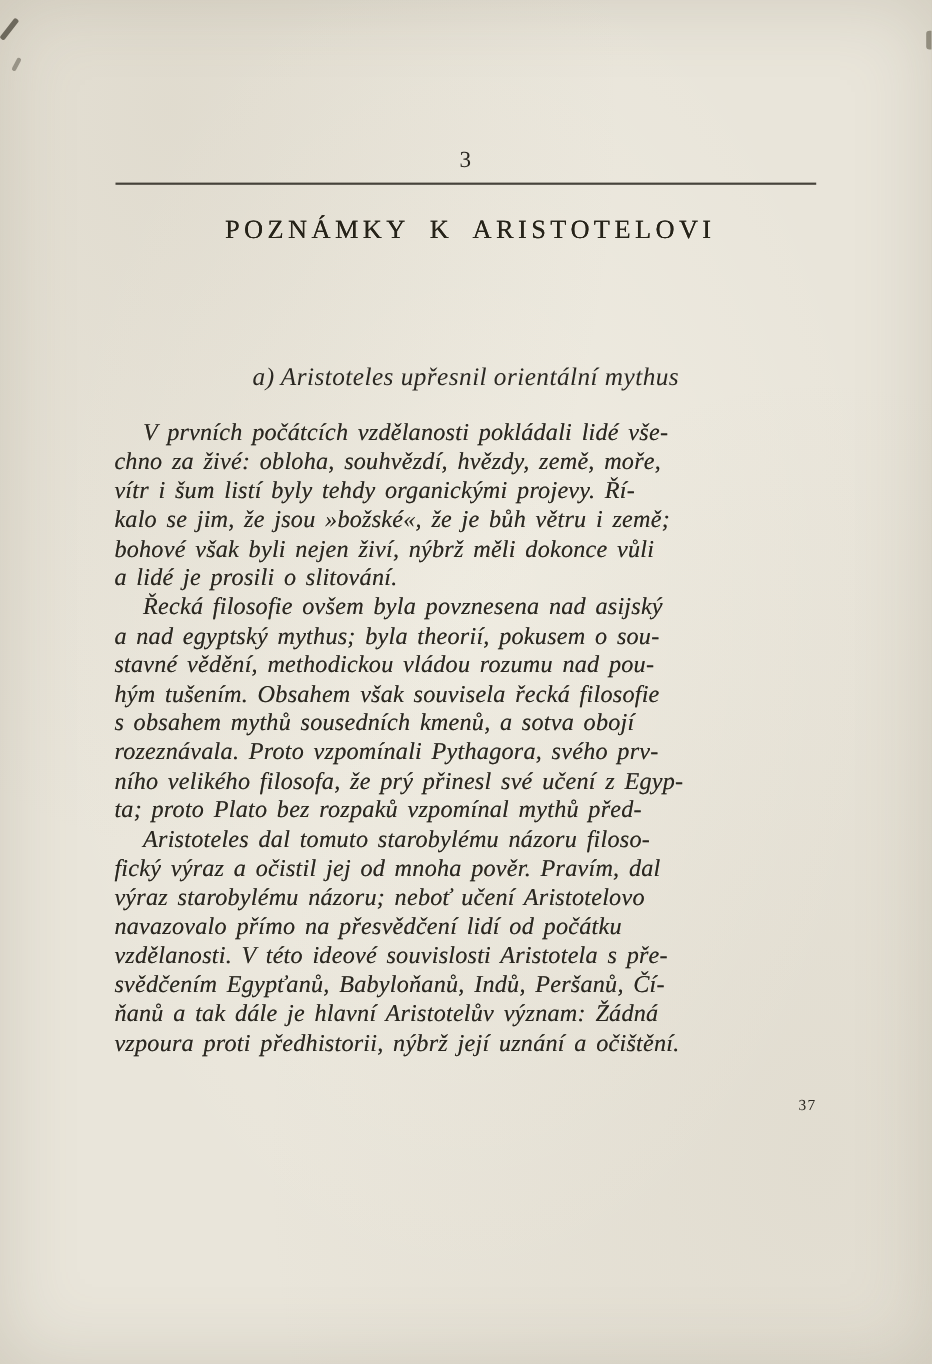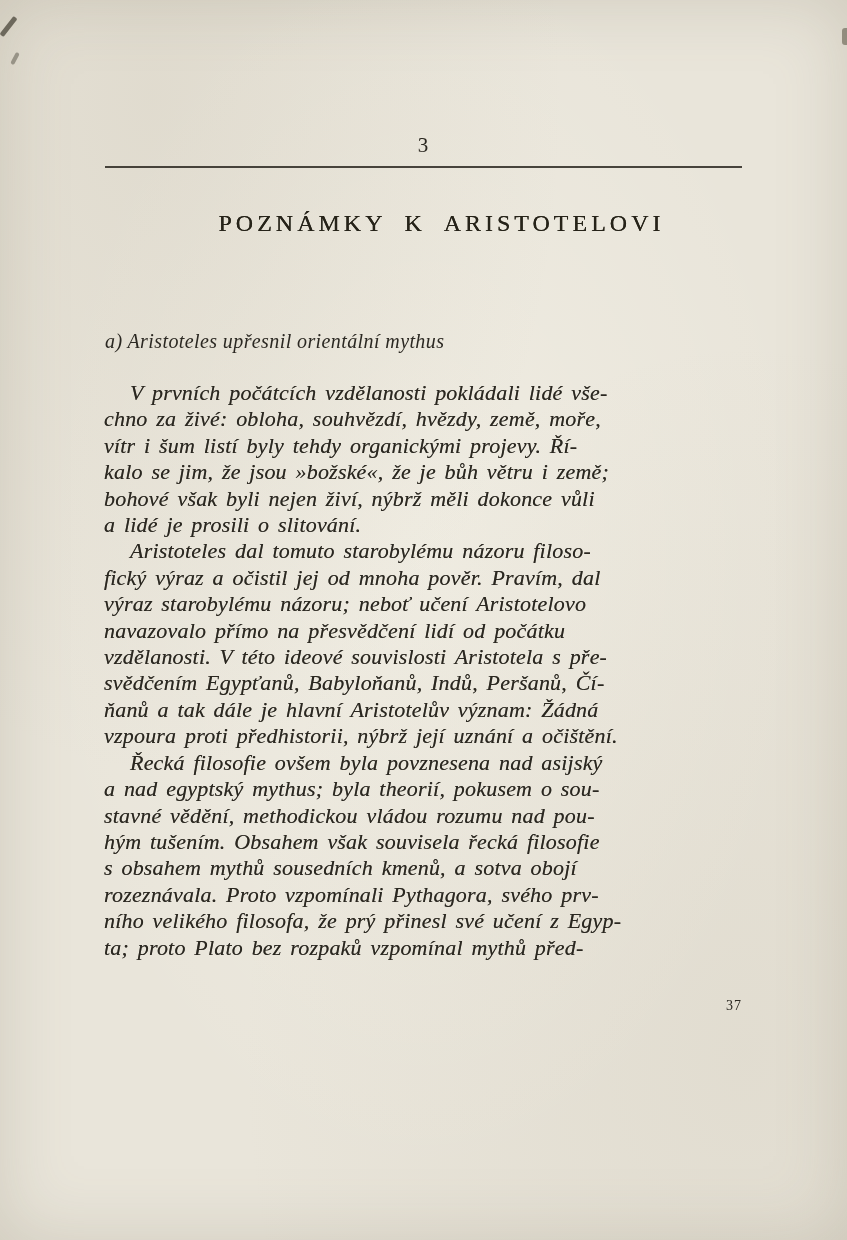--- a/index.html
+++ b/index.html
@@ -39,36 +39,37 @@
     left: 105px;
     width: 637px;
     height: 2px;
     background: rgba(42, 39, 32, 0.85);
   }
   .title {
     position: absolute;
     top: 192px;
     left: 85px;
     width: 677px;
-    margin: 18px;
+    margin: 4px;
     text-align: center;
     font-size: 24px;
     font-weight: normal;
     letter-spacing: 4px;
     word-spacing: 9px;
     color: #262319;
     text-shadow: 0 0 0.45px currentColor;
   }
   .section-heading {
     position: absolute;
     top: 330px;
     left: 105px;
     width: 637px;
+    text-align: center;
     font-style: italic;
-    font-size: 20px;
+    font-size: 23px;
     letter-spacing: 0.4px;
     color: #2b2822;
   }
   .body-text {
     position: absolute;
     top: 380px;
     left: 104px;
     width: 642px;
     font-style: italic;
   }
@@ -139,33 +140,33 @@
 
   <div class="section-heading">a) Aristoteles upřesnil orientální mythus</div>
 
   <div class="body-text">
     <p>V prvních počátcích vzdělanosti pokládali lidé vše-
 chno za živé: obloha, souhvězdí, hvězdy, země, moře,
 vítr i šum listí byly tehdy organickými projevy. Ří-
 kalo se jim, že jsou »božské«, že je bůh větru i země;
 bohové však byli nejen živí, nýbrž měli dokonce vůli
 a lidé je prosili o slitování.</p>
+    <p>Řecká filosofie ovšem byla povznesena nad asijský
+a nad egyptský mythus; byla theorií, pokusem o sou-
+stavné vědění, methodickou vládou rozumu nad pou-
+hým tušením. Obsahem však souvisela řecká filosofie
+s obsahem mythů sousedních kmenů, a sotva obojí
+rozeznávala. Proto vzpomínali Pythagora, svého prv-
+ního velikého filosofa, že prý přinesl své učení z Egyp-
+ta; proto Plato bez rozpaků vzpomínal mythů před-</p>
     <p>Aristoteles dal tomuto starobylému názoru filoso-
 fický výraz a očistil jej od mnoha pověr. Pravím, dal
 výraz starobylému názoru; neboť učení Aristotelovo
 navazovalo přímo na přesvědčení lidí od počátku
 vzdělanosti. V této ideové souvislosti Aristotela s pře-
 svědčením Egypťanů, Babyloňanů, Indů, Peršanů, Čí-
 ňanů a tak dále je hlavní Aristotelův význam: Žádná
 vzpoura proti předhistorii, nýbrž její uznání a očištění.</p>
-    <p>Řecká filosofie ovšem byla povznesena nad asijský
-a nad egyptský mythus; byla theorií, pokusem o sou-
-stavné vědění, methodickou vládou rozumu nad pou-
-hým tušením. Obsahem však souvisela řecká filosofie
-s obsahem mythů sousedních kmenů, a sotva obojí
-rozeznávala. Proto vzpomínali Pythagora, svého prv-
-ního velikého filosofa, že prý přinesl své učení z Egyp-
-ta; proto Plato bez rozpaků vzpomínal mythů před-</p>
   </div>
 
   <div class="page-num-bottom">37</div>
 
 </div>
 
 </body></html>

